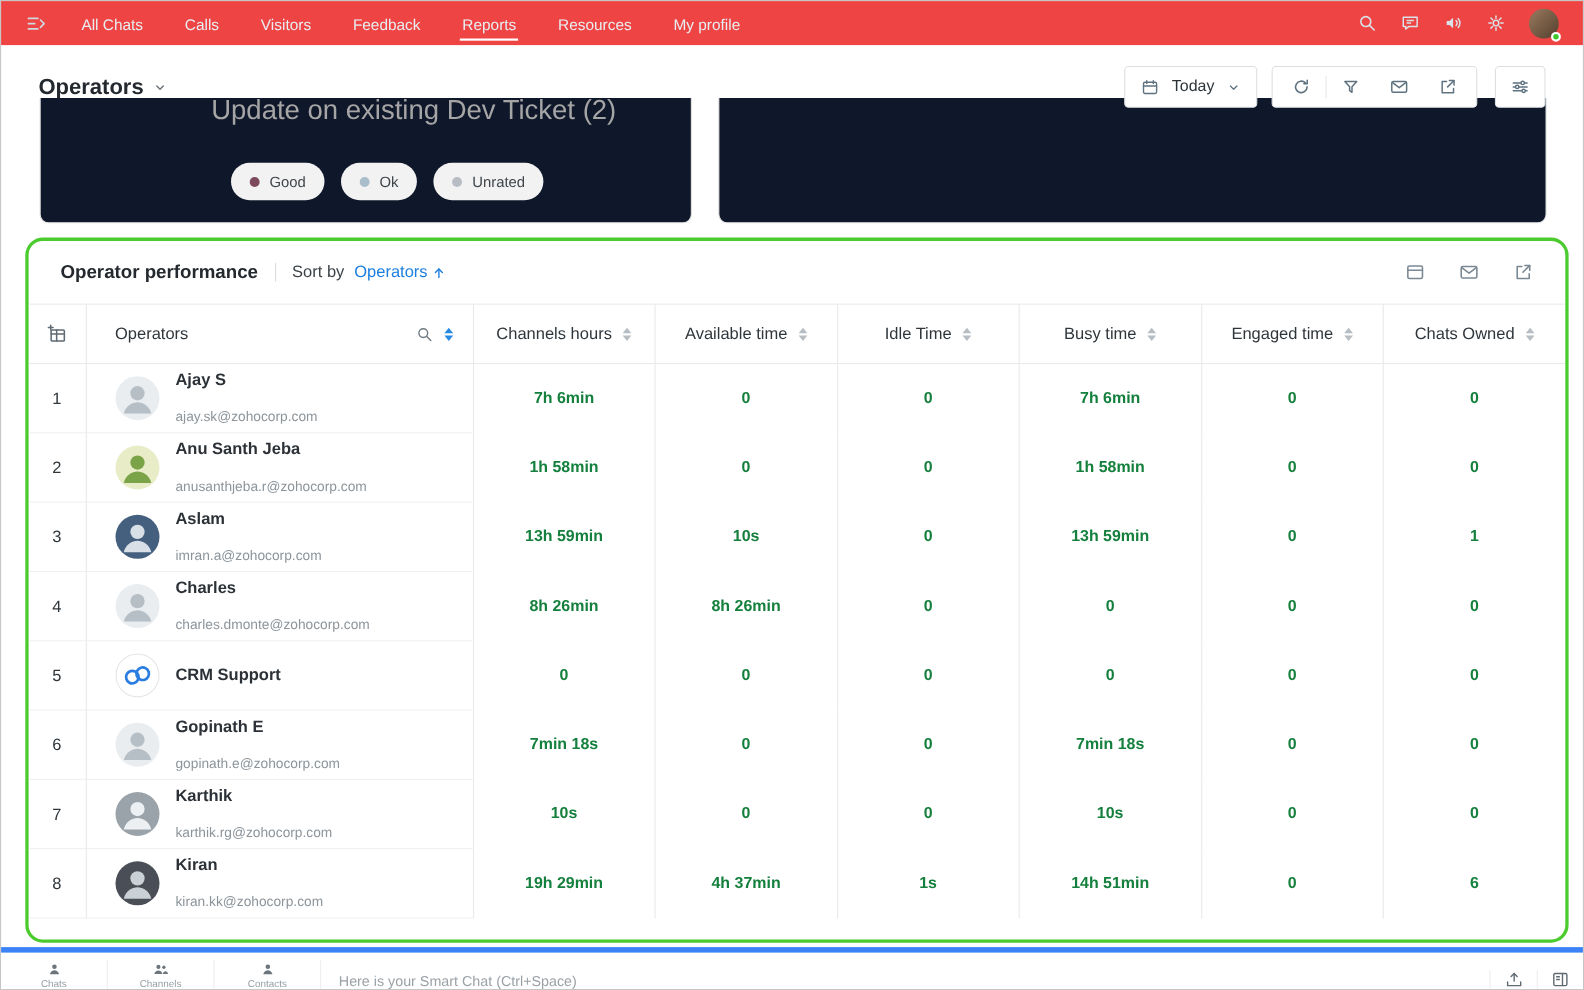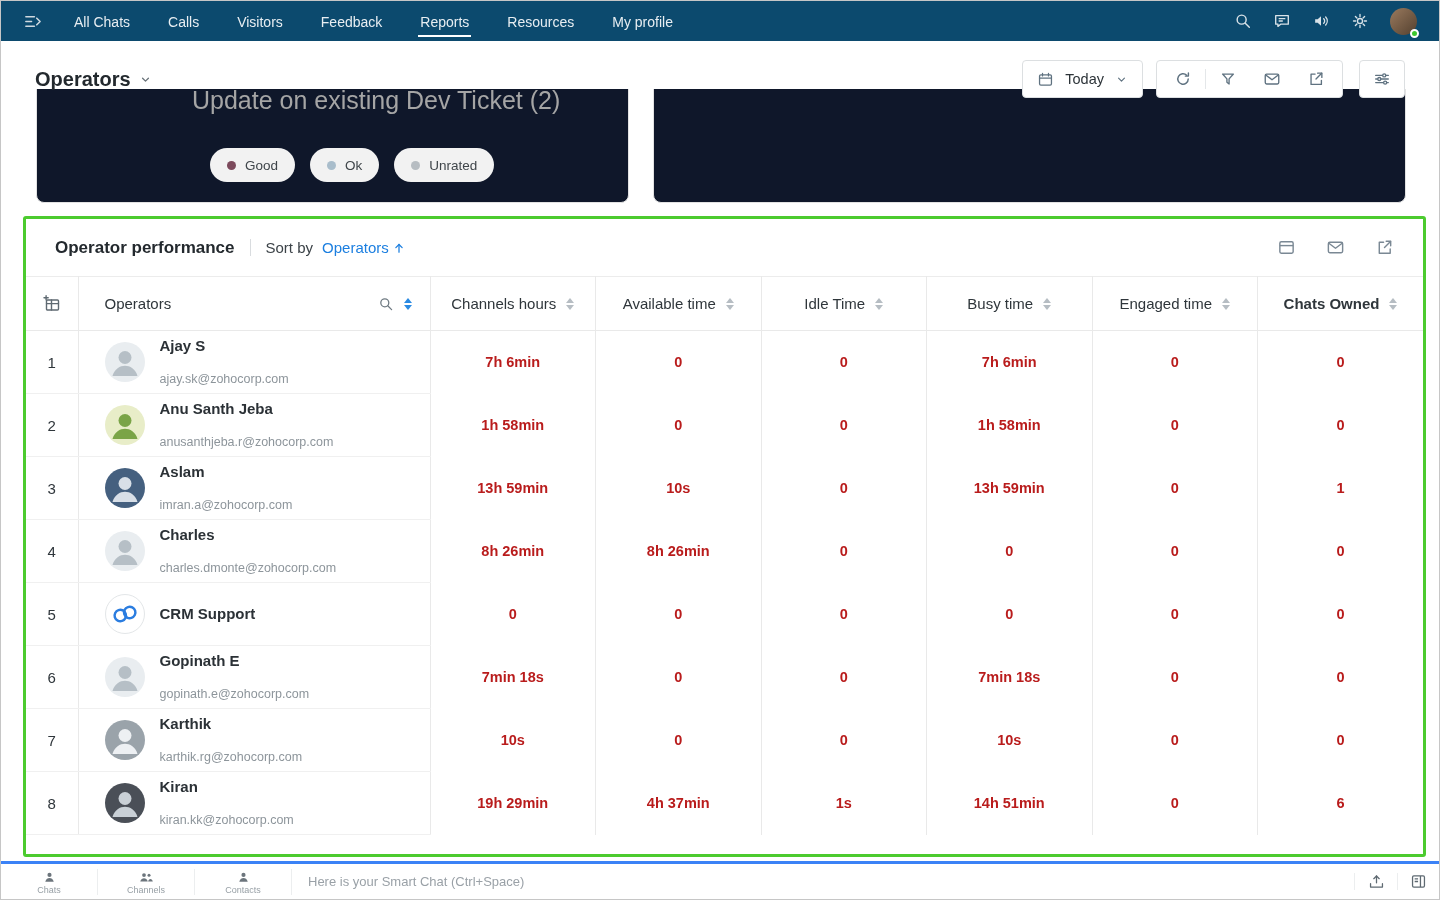--- a/index.html
+++ b/index.html
@@ -1,21 +1,21 @@
 <!DOCTYPE html>
 <html><head>
 <meta charset="utf-8">
 <style>
   * { box-sizing: border-box; margin: 0; padding: 0; }
   html,body { width:1440px; height:900px; }
   body { font-family:"Liberation Sans", sans-serif; background:#fff; }
   .app { position:relative; width:1440px; height:900px; background:#fff; border:1px solid #c6c6c6; overflow:hidden; }
 
   
-  .topnav { position:absolute; top:0; left:0; right:0; height:40px; background:#0c4a6e; display:flex; align-items:center; padding:0 22px; color:#e8eef2; z-index:20; }
+  .topnav { position:absolute; top:0; left:0; right:0; height:40px; background:#ef4444; display:flex; align-items:center; padding:0 22px; color:#e8eef2; z-index:20; }
   .nav-menu { margin-right:30px; display:flex; align-items:center; cursor:pointer; color:#cfd9e0; }
   .nav-items { display:flex; gap:34px; font-size:14px; }
   .nav-item { position:relative; padding:12px 2px 10px; cursor:pointer; white-space:nowrap; }
   .nav-item.active::after { content:""; position:absolute; left:0; right:0; bottom:3px; height:2px; background:#fff; }
   .nav-right { margin-left:auto; display:flex; align-items:center; gap:21px; color:#d9e2e8; }
   .nav-right .nicon { cursor:pointer; display:flex; }
   .avatar-top { width:27px; height:27px; border-radius:50%; background:linear-gradient(135deg,#9a7a5e,#53402f); position:relative; cursor:pointer; }
   .presence-dot { position:absolute; right:-2px; bottom:-3px; width:9px; height:9px; border-radius:50%; background:#3cc72e; border:2px solid #fff; }
 
   
@@ -38,33 +38,33 @@
   .card-right { left:652px; width:753px; }
   .card-title { position:absolute; left:155px; top:74px; font-size:25px; color:#a5a5a5; white-space:nowrap; }
   .legend { position:absolute; left:173px; top:136px; display:flex; gap:15px; }
   .pill { height:34px; background:#f2f2f2; border-radius:17px; display:flex; align-items:center; gap:9px; padding:0 17px; font-size:13.5px; color:#3f454a; cursor:pointer; }
   .dot { width:9px; height:9px; border-radius:50%; }
   .dot-good { background:#7c4a5c; }
   .dot-ok { background:#a9bdcb; }
   .dot-unrated { background:#b7bdc2; }
 
   
-  .report { position:absolute; top:215px; left:22px; width:1403px; height:641px; border:3px solid #4ccb2f; border-radius:3px; background:#fff; overflow:hidden; z-index:6; }
+  .report { position:absolute; top:215px; left:22px; width:1403px; height:641px; border:3px solid #4ccb2f; border-radius:16px; background:#fff; overflow:hidden; z-index:6; }
   .report-header { height:57px; display:flex; align-items:center; padding:0 29px; }
   .report-title { font-size:17px; font-weight:700; color:#23292e; }
   .rh-div { width:1px; height:17px; background:#d9dcdf; margin:0 15px; }
   .sort-label { font-size:15px; color:#3c4348; margin-right:9px; }
   .sort-value { font-size:15px; color:#1c7fe0; display:flex; align-items:center; gap:3px; cursor:pointer; }
   .rh-icons { margin-left:auto; display:flex; gap:30px; color:#7a8894; align-items:center; }
   .rh-icons .nicon { cursor:pointer; display:flex; }
 
   table.perf { width:100%; border-collapse:collapse; table-layout:fixed; }
   col.c-num { width:52px; } col.c-op { width:352px; }
   th, td { border-right:1px solid #e9e9e9; }
-  th:last-child, td:last-child { border-right:none;font-weight:bold; }
+  th:last-child, td:last-child { border-right:none; }
   thead th { height:54px; border-top:1px solid #ececec; border-bottom:1px solid #e9e9e9; font-weight:normal; font-size:15px; color:#2f363b; }
   .th-inner { display:flex; align-items:center; justify-content:center; gap:10px; }
   .th-op-inner { display:flex; align-items:center; padding:0 18px 0 26px; }
   .th-op-inner .lbl { flex:1; text-align:left; }
   .carets { display:flex; flex-direction:column; gap:2px; cursor:pointer; }
   .caret-up { width:0; height:0; border-left:4px solid transparent; border-right:4px solid transparent; border-bottom:5px solid #b6bdc3; }
   .caret-down { width:0; height:0; border-left:4px solid transparent; border-right:4px solid transparent; border-top:5px solid #b6bdc3; }
   .carets.blue .caret-up { border-bottom-color:#2a8ae2; }
   .carets.blue .caret-down { border-top-color:#2a8ae2; }
   .th-search { color:#6f7a82; margin-right:10px; display:flex; cursor:pointer; }
@@ -79,24 +79,24 @@
   .av-default svg { fill:#b6bfc6; }
   .av-green { background:#e8edc8; } .av-green svg { fill:#7aa447; }
   .av-navy { background:#45607f; } .av-navy svg { fill:#d8dfe7; }
   .av-gray { background:#9aa3aa; } .av-gray svg { fill:#edf0f3; }
   .av-dark { background:#4a4f57; } .av-dark svg { fill:#c9d0d6; }
   .av-crm { background:#fff; border:1px solid #e3e6e8; }
   .op-meta { display:flex; flex-direction:column; gap:16px; min-width:0; }
   .op-name { font-size:15px; font-weight:700; color:#2b3136; line-height:1.25; }
   .op-email { font-size:12.5px; color:#8d959b; line-height:1.3; }
   .op-email:empty { display:none; }
-  .td-val { text-align:center; font-size:14.5px; font-weight:700; color:#b91c1c; }
+  .td-val { text-align:center; font-size:14.5px; font-weight:700; color:#15803d; }
 
   
-  .bottombar { position:absolute; left:0; right:0; bottom:0; height:38px; background:#fff; border-top:3px solid #3b82f6; display:flex; align-items:center; z-index:20; }
+  .bottombar { position:absolute; left:0; right:0; bottom:0; height:38px; background:#fff; border-top:5px solid #3b82f6; display:flex; align-items:flex-end; z-index:20; }
   .bb-tab { width:97px; display:flex; flex-direction:column; align-items:center; justify-content:center; border-right:1px solid #eceeef; color:#6c757c; cursor:pointer; padding-top:2px; }
   .bb-label { font-size:9px; color:#98a0a6; margin-top:1px; }
   .bb-input-wrap { flex:1; display:flex; align-items:center; padding:0 16px; }
   .bb-input-wrap input { width:100%; border:none; outline:none; font-size:13px; color:#333; background:transparent; }
   .bb-input-wrap input::placeholder { color:#9aa1a7; }
   .bb-right { display:flex; align-items:center; border-left:1px solid #eceeef; }
   .bb-icon { width:42px; height:100%; display:flex; align-items:center; justify-content:center; color:#5f6a72; cursor:pointer; }
   .bb-icon + .bb-icon { border-left:1px solid #eceeef; }
 
   svg { display:block; }

